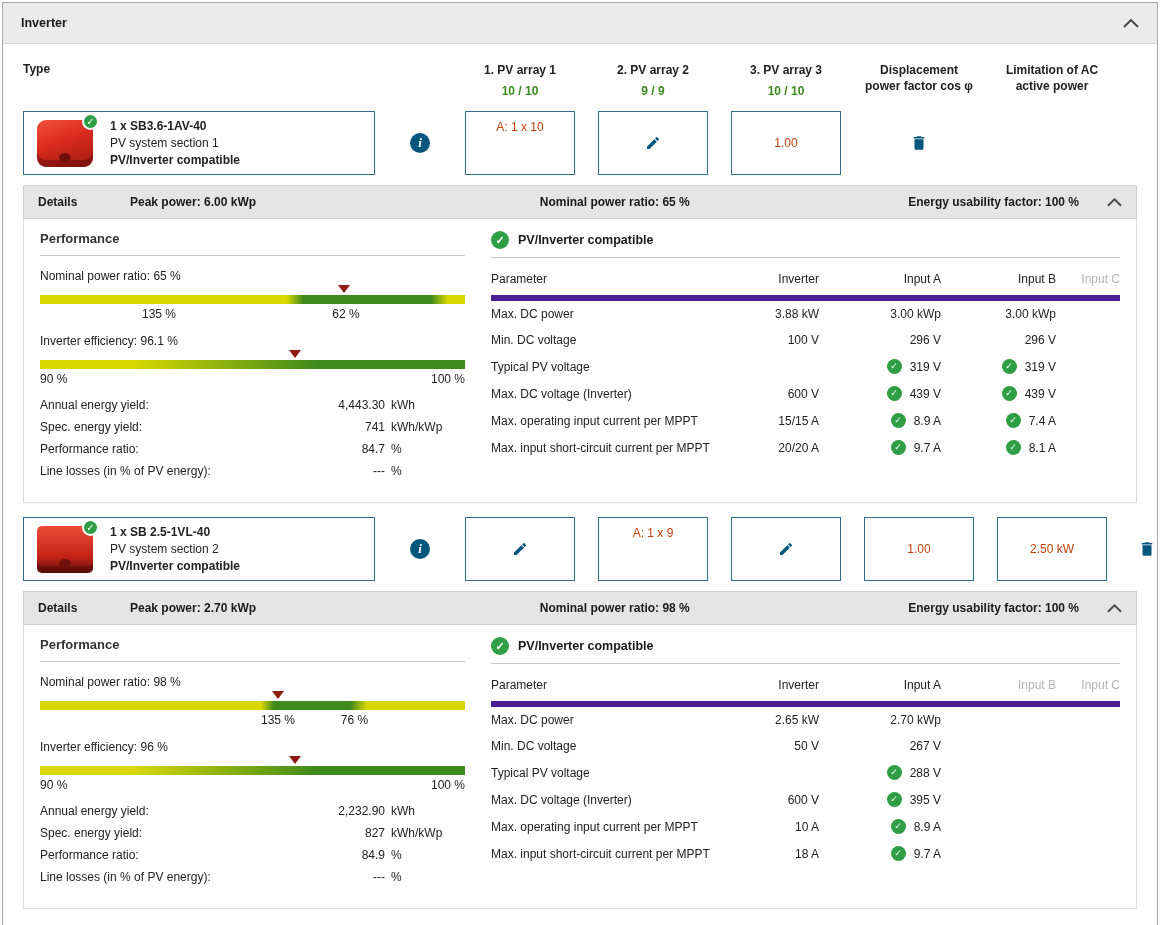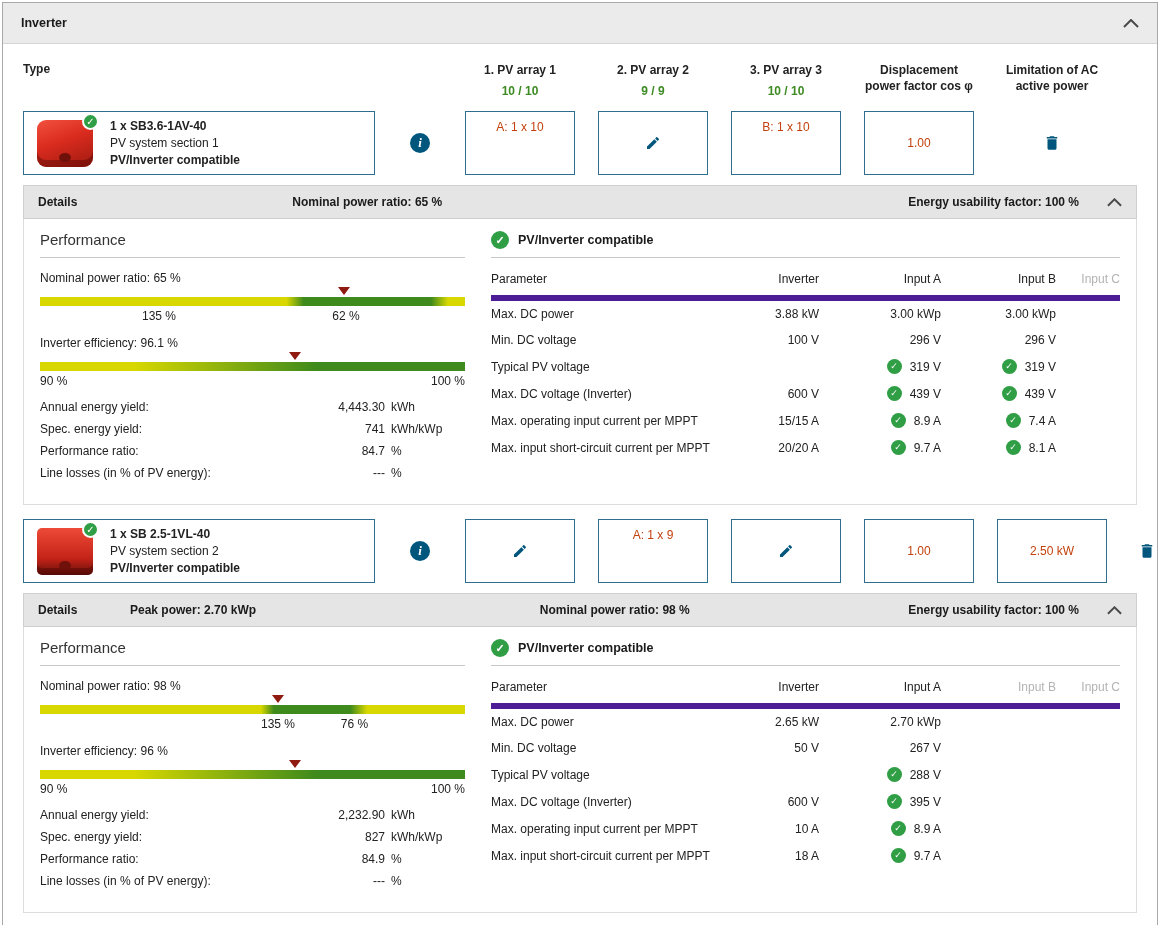--- a/index.html
+++ b/index.html
@@ -45,21 +45,21 @@
   
   .details-bar { margin-top: 10px; background: #e5e5e5; border: 1px solid #cfcfcf; padding: 9px 14px; display: flex; align-items: center; font-weight: bold; color: #1a1a1a; }
   .d-label { width: 92px; }
   .d-peak { width: 330px; }
   .d-nominal { flex: 1; text-align: center; }
   .d-energy { flex: 1; text-align: right; padding-right: 28px; }
   .details-body { border: 1px solid #dcdcdc; border-top: none; padding: 12px 16px 16px; display: flex; gap: 26px; }
 
   
   .perf-panel { width: 425px; flex: none; }
-  .panel-title { font-weight: normal; font-size: 15px; color: #333; padding-bottom: 9px; border-bottom: 1px solid #c9c9c9; }
+  .panel-title { font-weight: bold; font-size: 13px; color: #333; padding-bottom: 9px; border-bottom: 1px solid #c9c9c9; }
   .perf-field-label { margin: 13px 0 1px; }
   .bar-area { position: relative; padding-top: 11px; }
   .marker { position: absolute; top: 1px; width: 0; height: 0; border-left: 6px solid transparent; border-right: 6px solid transparent; border-top: 8px solid #8e1a10; transform: translateX(-50%); }
   .bar { height: 9px; width: 100%; }
   .grad-npr-a { background: linear-gradient(to right, #d8d800 0%, #d8d800 58%, #3f8a1c 62%, #3f8a1c 92%, #d8d800 96%, #d8d800 100%); }
   .grad-npr-b { background: linear-gradient(to right, #d8d800 0%, #d8d800 52%, #3f8a1c 55%, #3f8a1c 73%, #d8d800 77%, #d8d800 100%); }
   .grad-eff   { background: linear-gradient(to right, #d8d800 0%, #d8d800 22%, #3f8a1c 65%, #3f8a1c 100%); }
   .ticks { position: relative; height: 17px; }
   .tick { position: absolute; top: 3px; transform: translateX(-50%); white-space: nowrap; }
   .ticks-ends { display: flex; justify-content: space-between; margin-top: 3px; }
@@ -142,36 +142,34 @@
             <span class="cell-top">A: 1 x 10</span>
           </div>
         <div class="cell">
           <span class="icon-btn">
             <svg class="teal" width="16" height="16" viewBox="0 0 24 24">
                 <path d="M3 17.25V21h3.75L17.81 9.94l-3.75-3.75L3 17.25zM20.71 7.04a1 1 0 0 0 0-1.41l-2.34-2.34a1 1 0 0 0-1.41 0l-1.83 1.83 3.75 3.75 1.83-1.83z"></path>
               </svg>
           </span>
         </div>
         <div class="cell">
-            <span class="cell-top">B: 1 x 10</span>
-          </div>
-        <div class="cell">
             <span>1.00</span>
           </div>
         <div class="info-cell">
           <span class="icon-btn">
             <svg class="teal" width="18" height="18" viewBox="0 0 24 24">
                 <path d="M6 19a2 2 0 0 0 2 2h8a2 2 0 0 0 2-2V7H6v12zM19 4h-3.5l-1-1h-5l-1 1H5v2h14V4z"></path>
               </svg>
           </span>
         </div>
       </div>
 
       <div class="details-bar">
         <span class="d-label">Details</span>
+        <span class="d-peak">Peak power: 6.00 kWp</span>
         <span class="d-nominal">Nominal power ratio: 65 %</span>
         <span class="d-energy">Energy usability factor: 100 %</span>
         <span class="chev">
           <svg width="15" height="9" viewBox="0 0 16 9">
               <polyline points="1,8 8,1 15,8" fill="none" stroke="#4a4a4a" stroke-width="2"></polyline>
             </svg>
         </span>
       </div>
 
       <div class="details-body">

